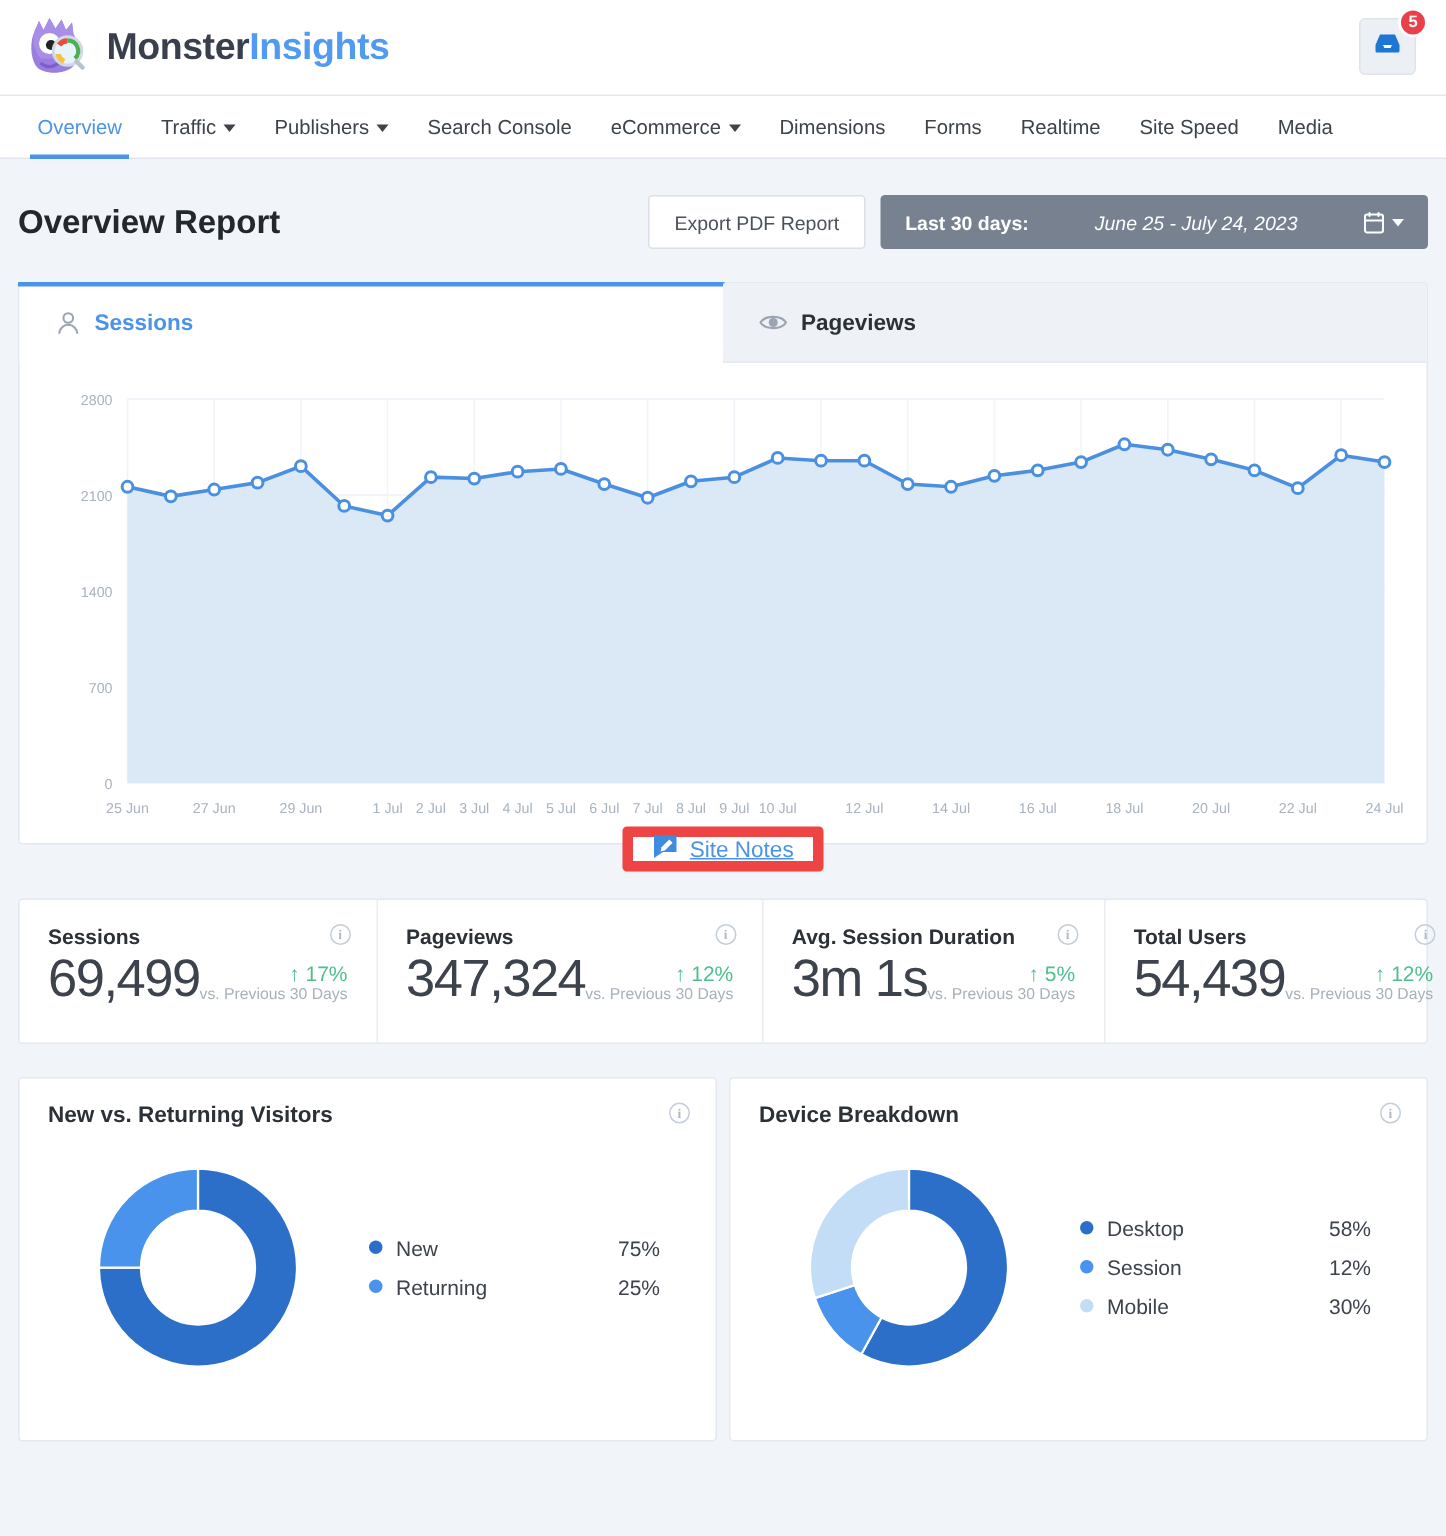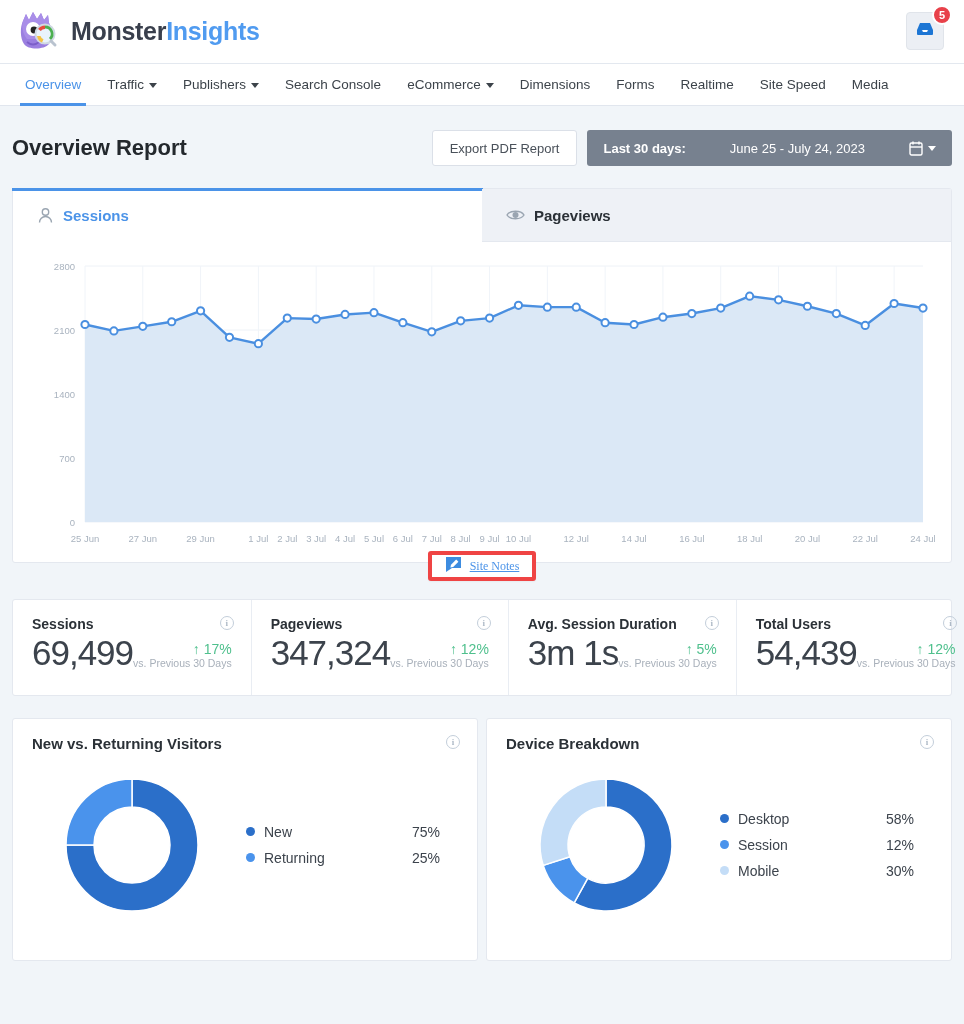--- a/index.html
+++ b/index.html
@@ -78,21 +78,21 @@
     padding: 0 17px; height: 36px; font-size: 13px; color: #4a515a;
     cursor: pointer; font-family: inherit;
   }
   .btn-range {
     background: #77818f; color: #fff; border: none; border-radius: 3px;
     height: 36px; padding: 0 16px; font-size: 13px;
     display: flex; align-items: center; gap: 44px; cursor: pointer;
     font-family: inherit; min-width: 293px;
   }
   .btn-range .rl { font-weight: bold; }
-  .btn-range .rr { font-weight: normal; }
+  .btn-range .rr { font-weight: normal; font-style: italic; }
   .cal-wrap { display: flex; align-items: center; gap: 5px; margin-left: auto; }
   .cal-caret {
     width: 0; height: 0; border-left: 4px solid transparent;
     border-right: 4px solid transparent; border-top: 5px solid #fff;
   }
 
   
   .chart-card {
     background: #fff; border: 1px solid #e4e8ef; border-radius: 3px;
   }
@@ -112,23 +112,23 @@
     height: 3px; background: #4b93e8;
   }
   .tab-icon { color: #9aa5b1; display: flex; }
   .tab.active .tab-icon { color: #9aa5b1; }
 
   .chart-area { height: 320px; padding: 14px 14px 0 14px; }
 
   
   .notes-row { display: flex; justify-content: center; margin-top: -12px; }
   .notes-btn {
-    background: #fff; border: 4px solid #ef4444; border-radius: 3px;
+    background: #fff; border: 7px solid #ef4444; border-radius: 3px;
     height: 30px; padding: 0 13px; display: flex; align-items: center; gap: 8px;
-    font-size: 12px; cursor: pointer; box-shadow: 0 1px 2px rgba(0,0,0,.04); font-family: Liberation Serif, serif;
+    font-size: 15px; cursor: pointer; box-shadow: 0 1px 2px rgba(0,0,0,.04);
   }
   .notes-btn .lbl { color: #4b93e8; text-decoration: underline; }
 
   
   .stats {
     display: flex; background: #fff;
     border: 1px solid #e4e8ef; border-radius: 3px;
     margin-top: 18px; height: 97px;
   }
   .stat { flex: 1; padding: 16px 19px 0 19px; position: relative; }

